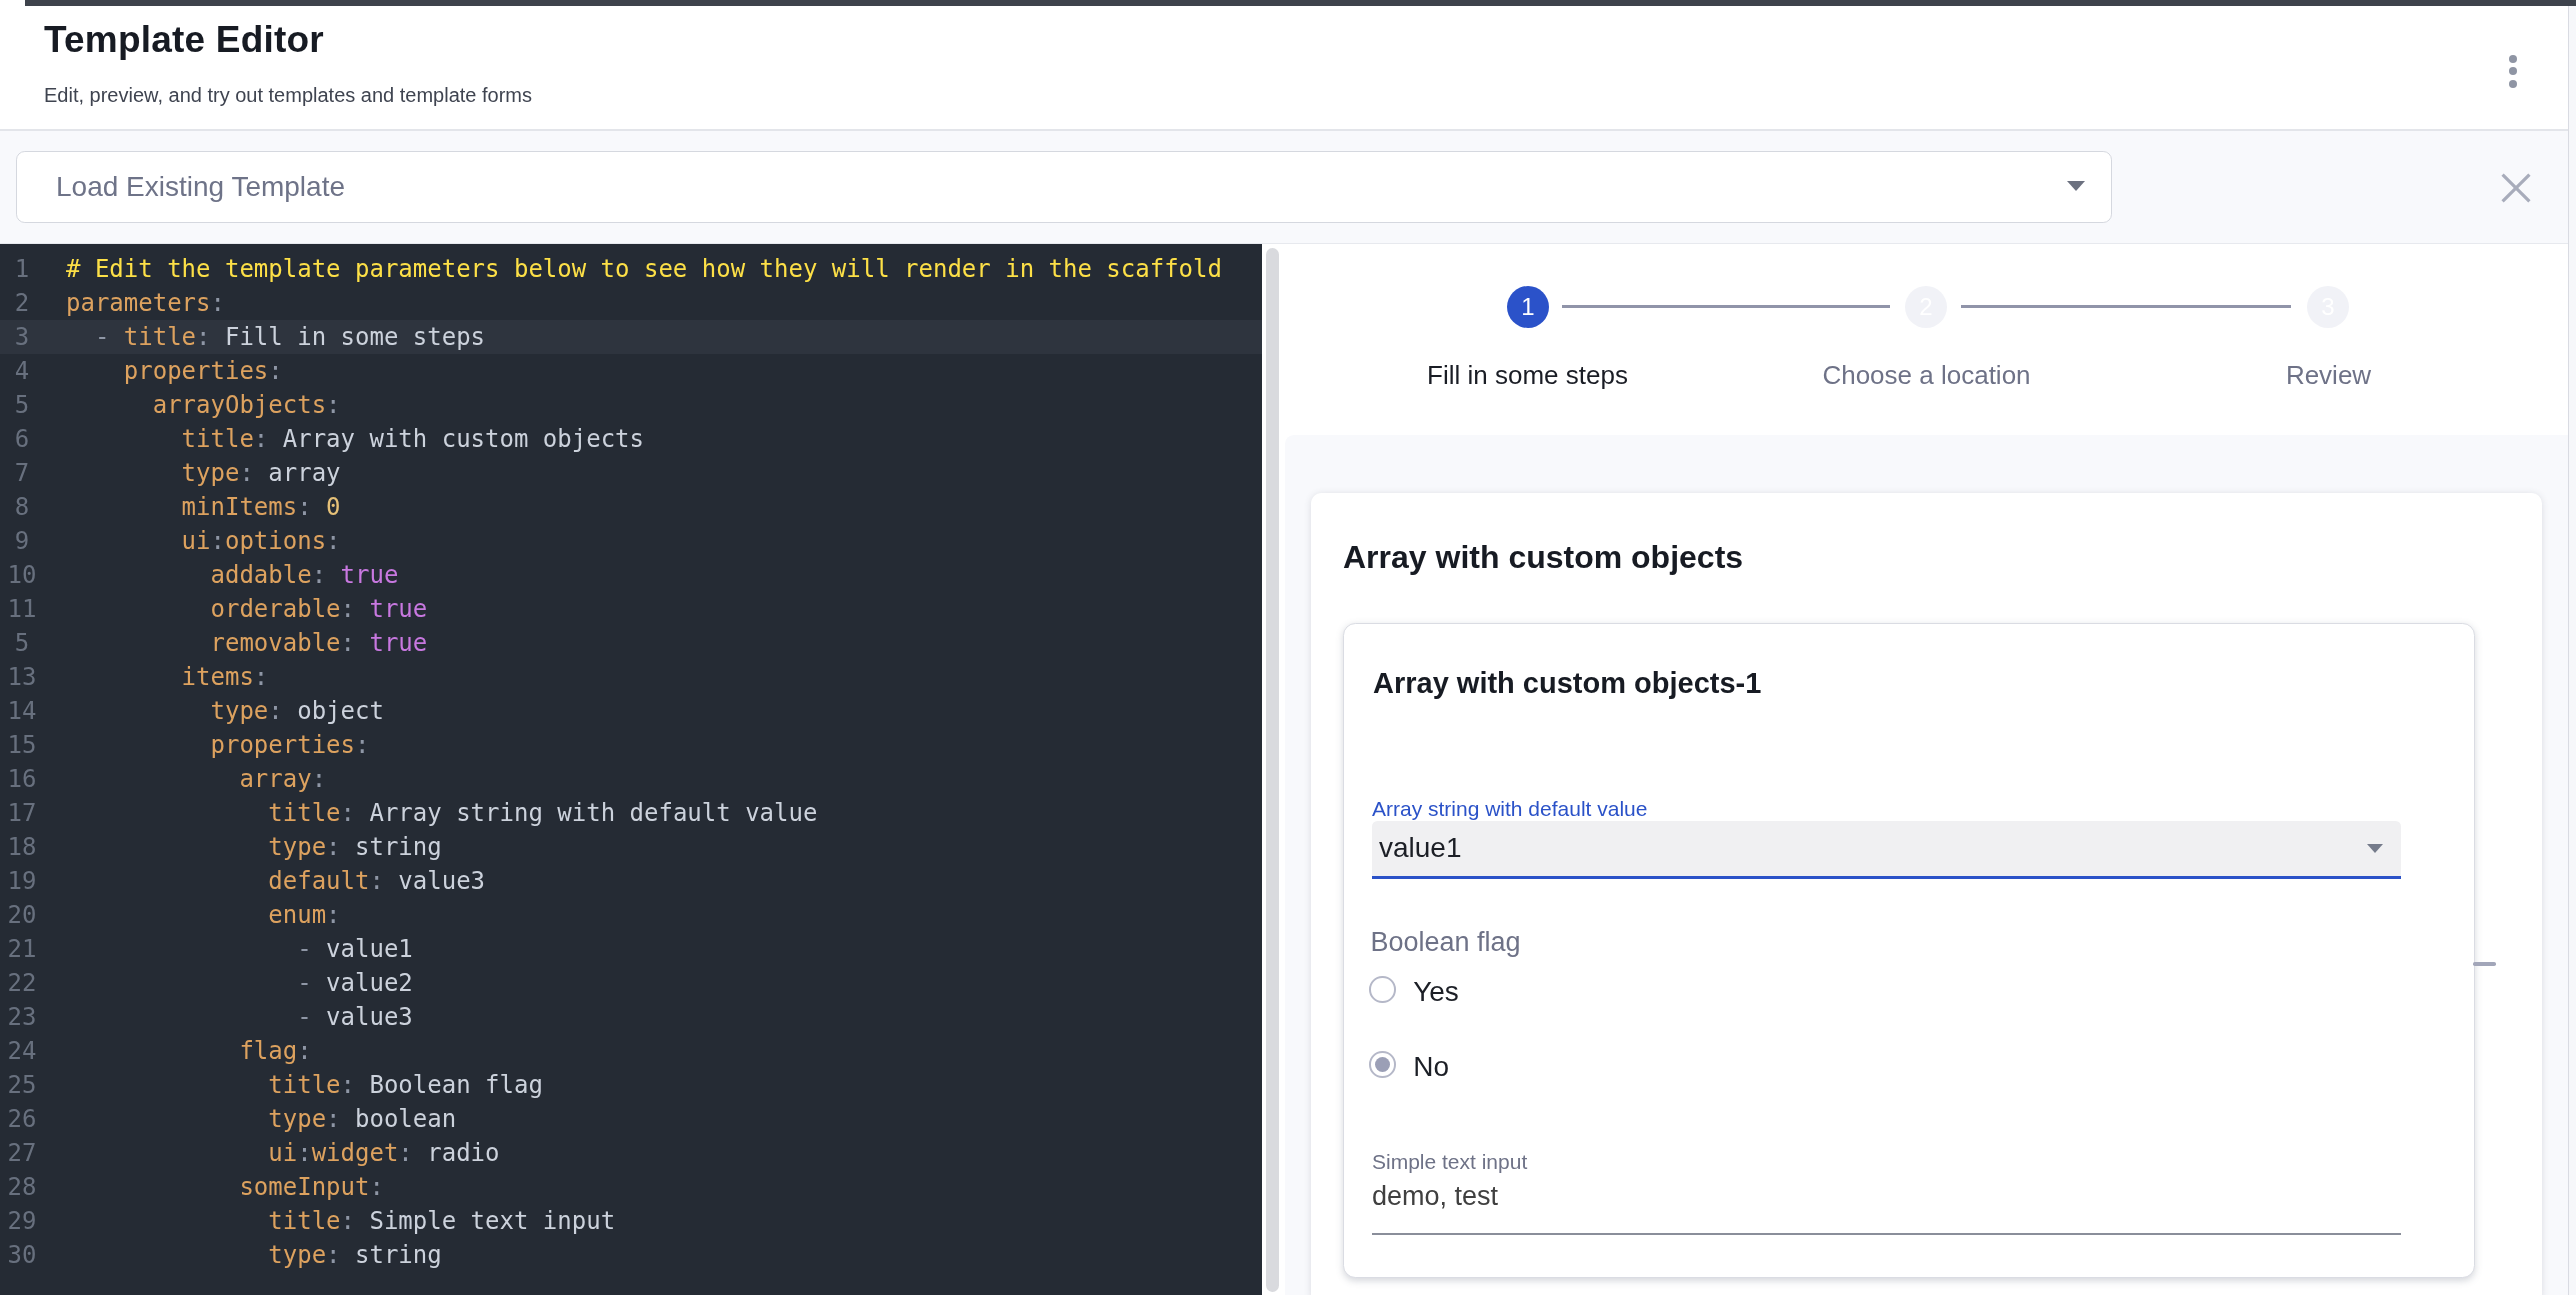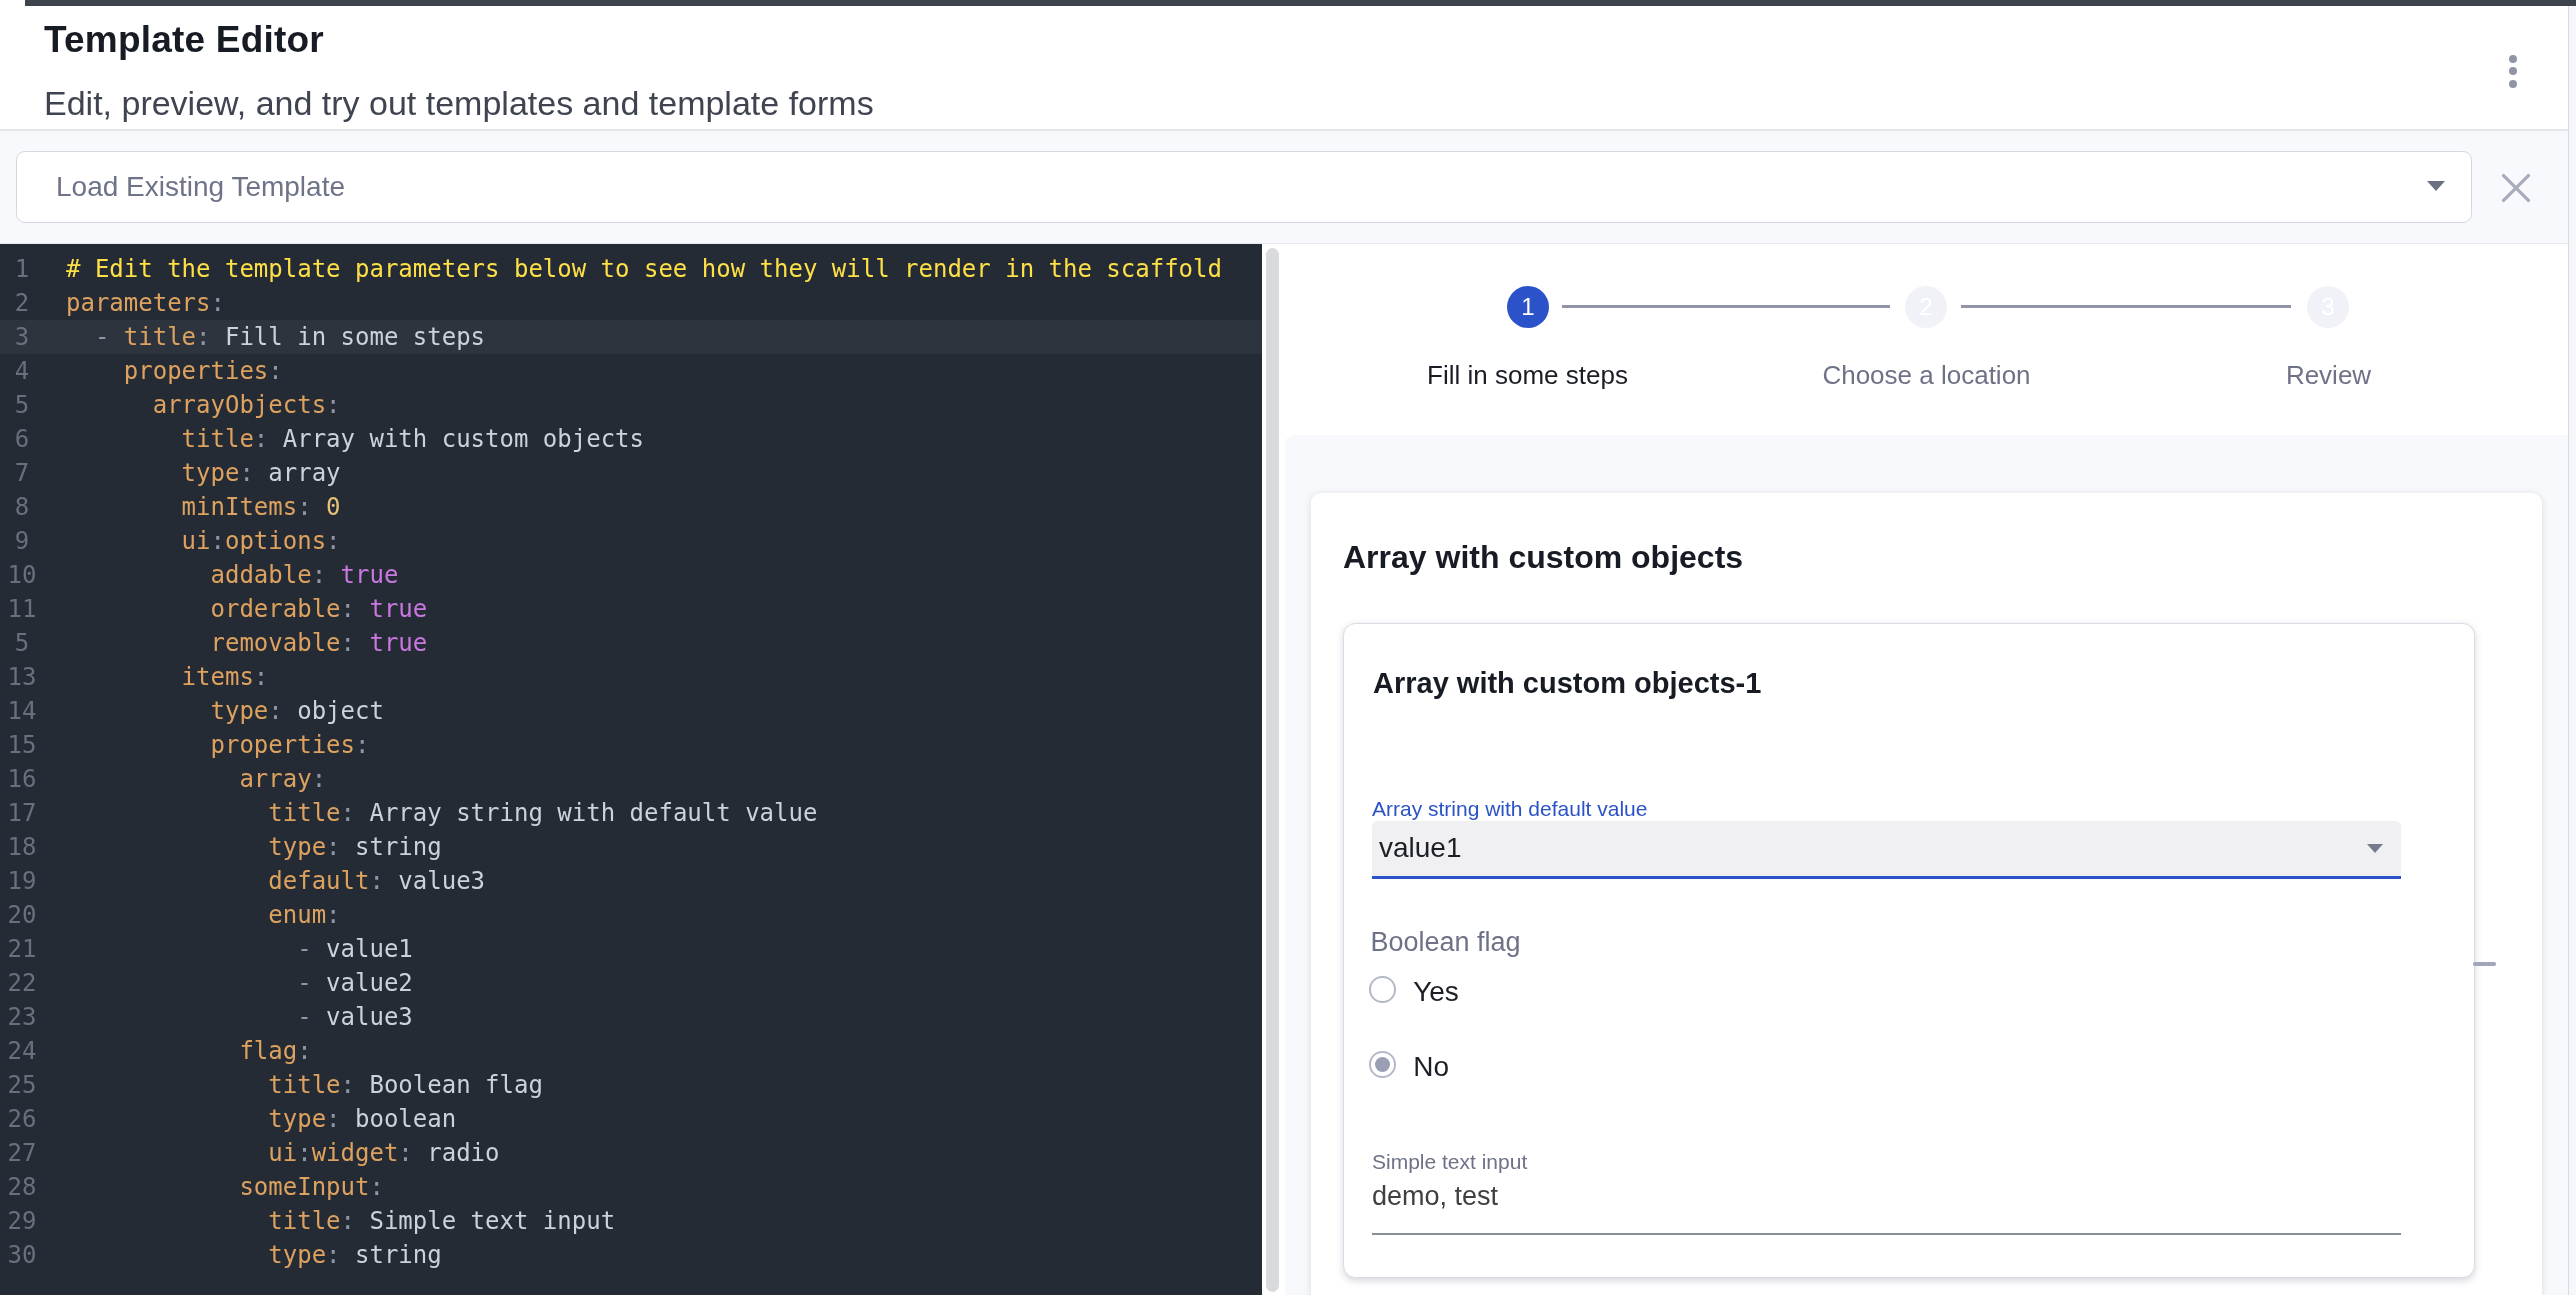--- a/index.html
+++ b/index.html
@@ -5,28 +5,28 @@
   html,body{margin:0;padding:0;background:#fff;}
   #page{position:relative;width:2576px;height:1295px;background:#fff;overflow:hidden;
         font-family:"Liberation Sans",sans-serif;color:#171b23;}
 
   
   .topbar{position:absolute;left:25px;right:0;top:0;height:6.2px;background:#3e434c;}
 
   
   #app-header{position:absolute;left:0;right:8px;top:6.2px;height:123px;background:#fff;}
   .page-title{position:absolute;left:44px;top:12.4px;margin:0;font-size:37px;font-weight:700;color:#171b23;letter-spacing:0.2px;}
-  .page-subtitle{position:absolute;left:44px;top:78px;font-size:34px;color:#3f4450;}
+  .page-subtitle{position:absolute;left:44px;top:78px;font-size:20px;color:#3f4450;}
   .kebab{position:absolute;left:2507px;top:47px;display:flex;flex-direction:column;gap:4.4px;cursor:pointer;padding:1.8px;}
   .kebab span{width:8px;height:8px;border-radius:50%;background:#8f95a4;}
   .header-divider{position:absolute;left:0;right:0;top:129px;height:1.8px;background:#e3e5ea;}
 
   
   #toolbar{position:absolute;left:0;right:8px;top:131px;height:113px;background:#f8f9fc;border-bottom:0.9px solid #e7e9ee;box-sizing:border-box;}
-  .load-select{position:absolute;left:16px;top:20.3px;width:2456px;height:72px;background:#fff;border:1.8px solid #d5d8df;border-radius:8.8px;box-sizing:border-box;cursor:pointer;}
+  .load-select{position:absolute;left:16px;top:20.3px;width:2096px;height:72px;background:#fff;border:1.8px solid #d5d8df;border-radius:8.8px;box-sizing:border-box;cursor:pointer;}
   .load-select .ph{position:absolute;left:39px;top:50%;transform:translateY(-50%);font-size:28px;color:#6e7388;}
   .caret-down{position:absolute;width:0;height:0;border-left:9.7px solid transparent;border-right:9.7px solid transparent;border-top:10.6px solid #6c7180;}
   .load-select .caret-down{right:26.5px;top:29px;}
   .clear-btn{position:absolute;left:2499px;top:40px;width:34px;height:34px;cursor:pointer;}
   .clear-btn svg{display:block;}
 
   
   #editor{position:absolute;left:0;top:244px;width:1262px;height:1051px;background:#252b34;overflow:hidden;padding-top:8px;box-sizing:border-box;cursor:text;}
   .code-line{display:flex;height:34px;line-height:34px;font-family:"DejaVu Sans Mono",monospace;font-size:24px;}
   .code-line.hl{background:#2e343e;}

